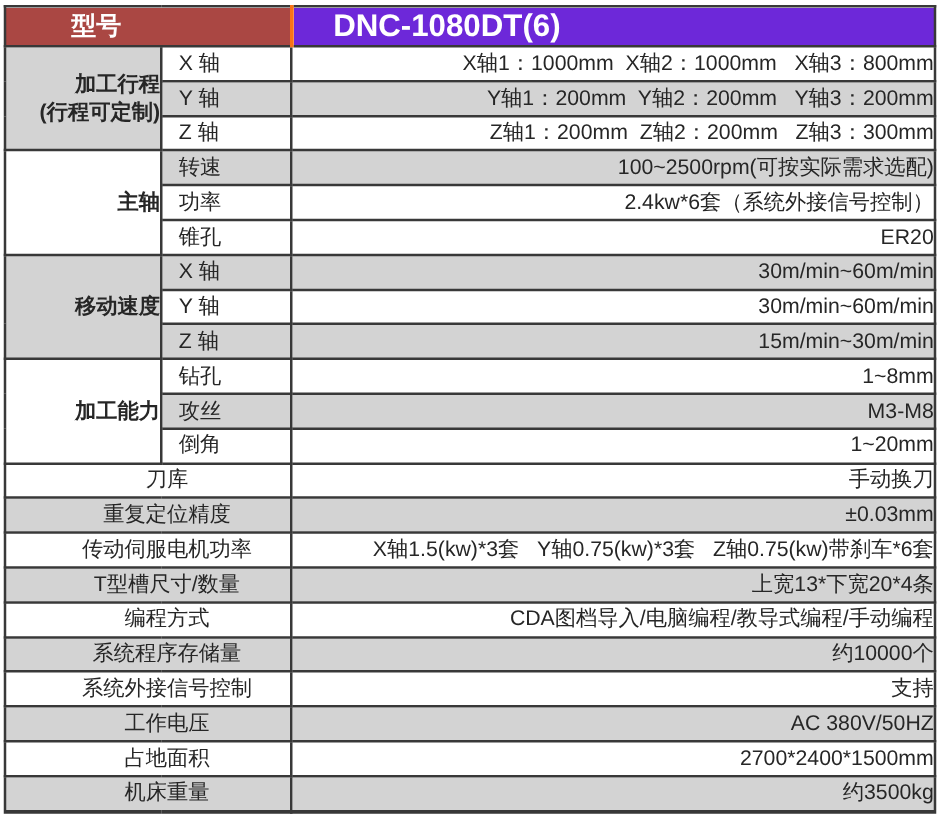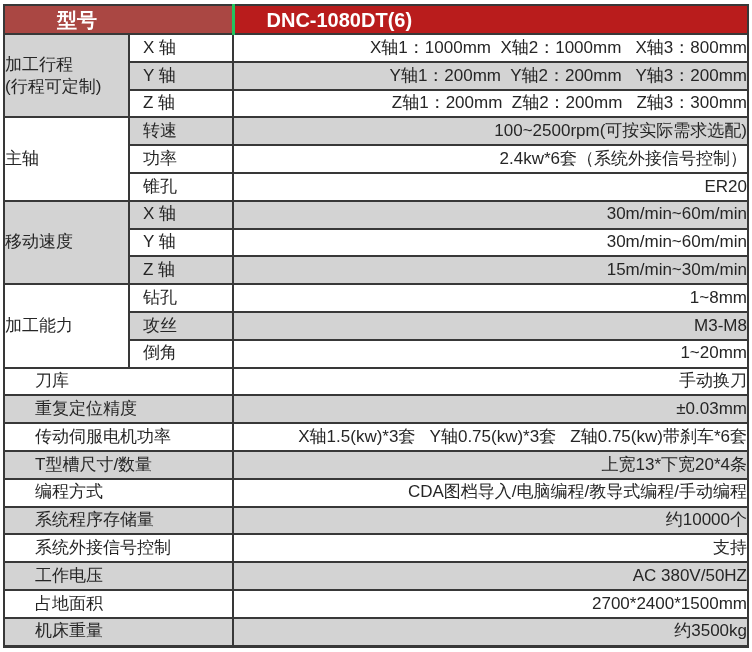--- a/index.html
+++ b/index.html
@@ -40,39 +40,40 @@
   th.header-model {
     background: #aa4743;
     color: #ffffff;
     font-size: 20px;
     font-weight: bold;
     text-align: left;
     padding-left: 52px;
     height: 27px;
   }
   th.header-value {
-    background: #b91c1c;
+    background: #6d28d9;
     color: #ffffff;
-    font-size: 20px;
+    font-size: 25px;
     font-weight: bold;
     text-align: left;
     padding-left: 32px;
-    border-left: 3px solid #22c55e;
+    border-left: 3px solid #f97316;
   }
   td.group-cell {
-    text-align: left;
+    text-align: right;
     white-space: pre-line;
     line-height: 1.3;
+    font-weight: bold;
   }
   td.sub-cell {
     text-align: left;
     padding-left: 13px;
   }
   td.single-label-cell {
-    text-align: left;
+    text-align: center;
     padding-left: 30px;
   }
   td.value-cell {
     text-align: right;
     padding-left: 32px;
     white-space: pre;
   }
 </style>
 </head>
 <body>

